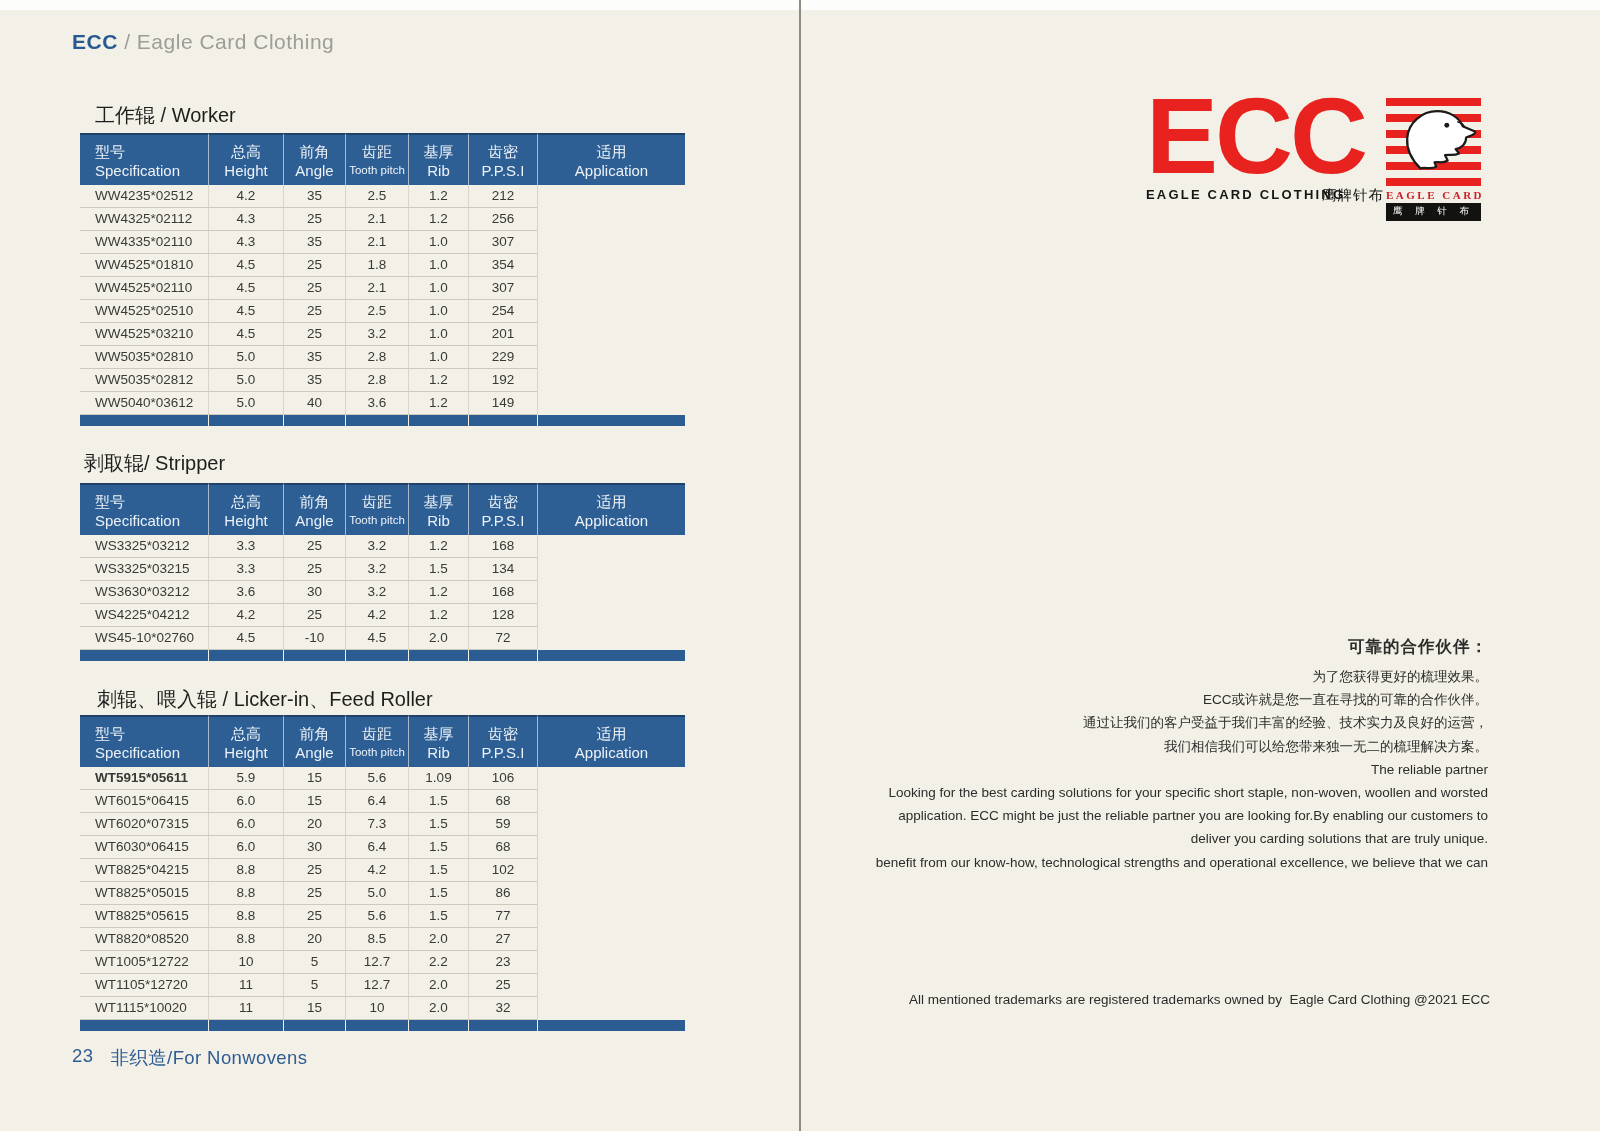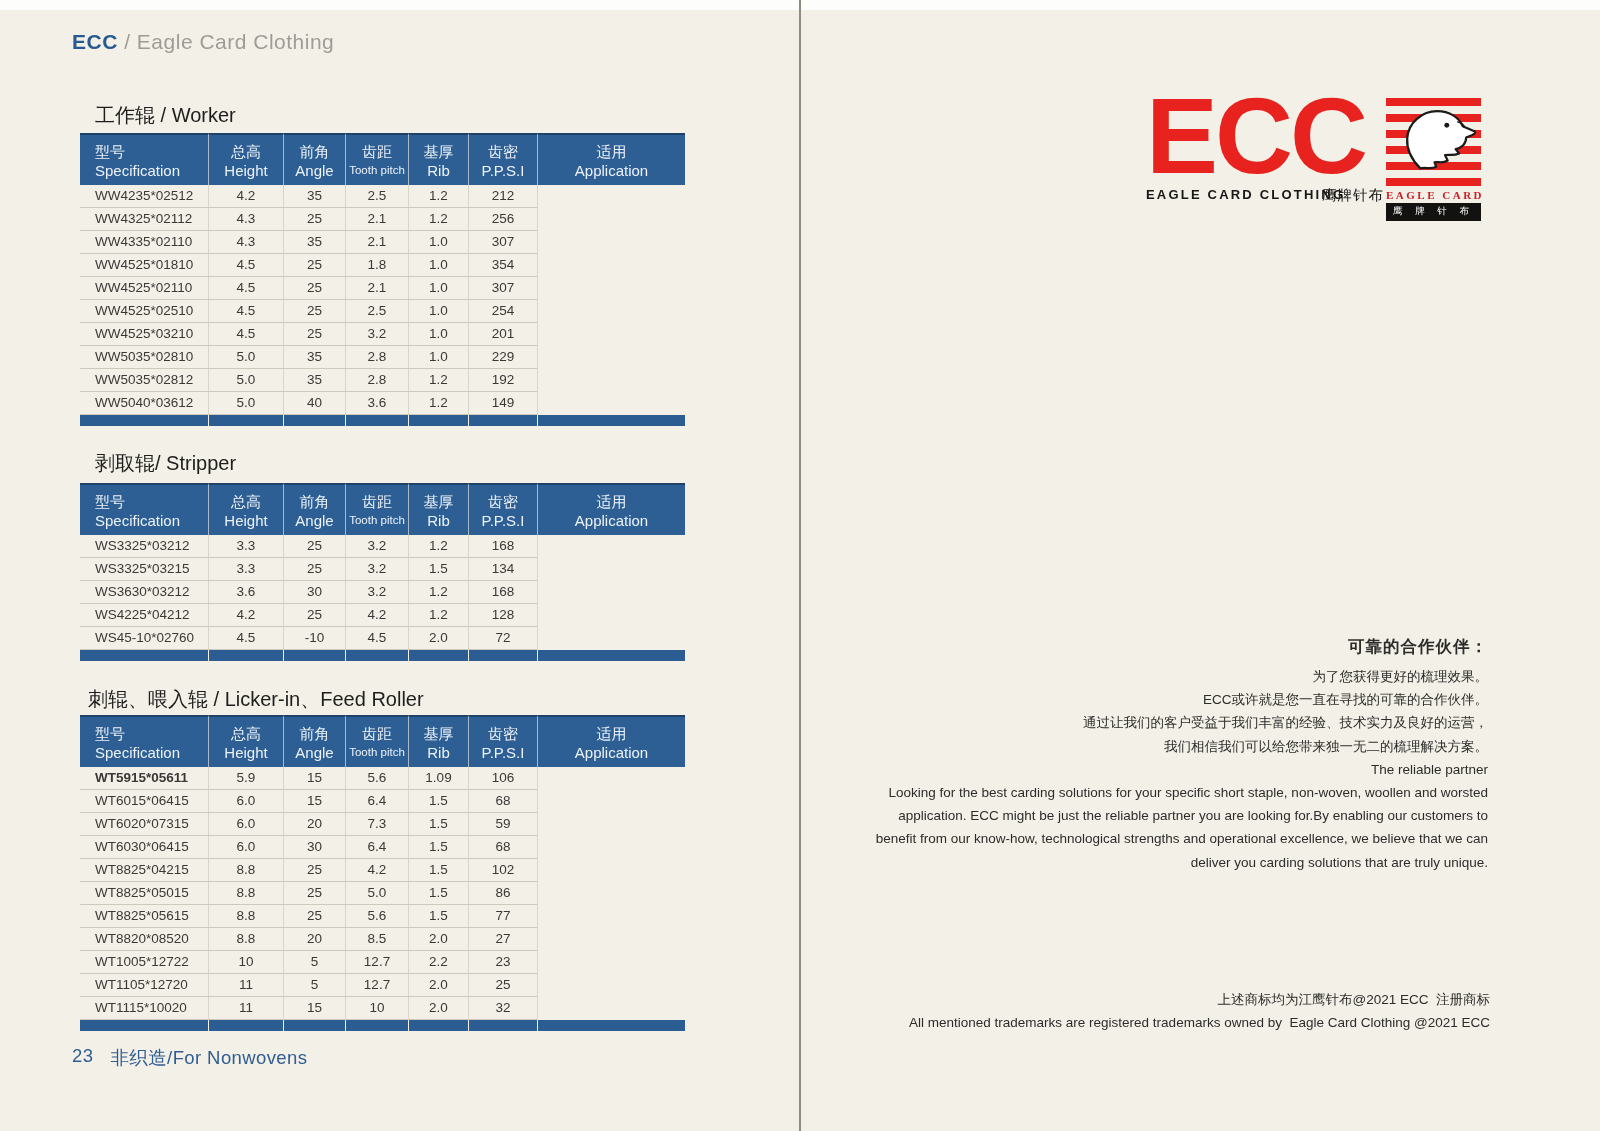--- a/index.html
+++ b/index.html
@@ -72,22 +72,22 @@
   <div class="top-strip"></div>
   <div class="divider"></div>
 
   <div class="breadcrumb">
     <span class="brand">ECC</span>
     <span> / </span>
     <span>Eagle Card Clothing</span>
   </div>
 
   <div class="tbl-title" style="left:95px;top:102px;">工作辊 / Worker</div>
-  <div class="tbl-title" style="left:95px;top:450px;">剥取辊/ Stripper</div>
-  <div class="tbl-title" style="left:88px;top:686px;">刺辊、喂入辊 / Licker-in、Feed Roller</div>
+  <div class="tbl-title" style="left:84px;top:450px;">剥取辊/ Stripper</div>
+  <div class="tbl-title" style="left:97px;top:686px;">刺辊、喂入辊 / Licker-in、Feed Roller</div>
 
   <div class="spec-table" style="left:80px;top:133px;">
       <div class="thead">
         <div class="th first" style="width: 128px;">
           <div class="zh">型号</div>
           <div class="en">Specification</div>
         </div>
         <div class="th" style="width: 75px;">
           <div class="zh">总高</div>
           <div class="en">Height</div>
@@ -456,26 +456,25 @@
 
   <div class="partner">
     <div class="lead">可靠的合作伙伴：</div>
     <div class="ln">为了您获得更好的梳理效果。</div>
     <div class="ln">ECC或许就是您一直在寻找的可靠的合作伙伴。</div>
     <div class="ln">通过让我们的客户受益于我们丰富的经验、技术实力及良好的运营，</div>
     <div class="ln">我们相信我们可以给您带来独一无二的梳理解决方案。</div>
     <div class="ln">The reliable partner</div>
     <div class="ln">Looking for the best carding solutions for your specific short staple, non-woven, woollen and worsted</div>
     <div class="ln">application. ECC might be just the reliable partner you are looking for.By enabling our customers to</div>
+    <div class="ln">deliver you carding solutions that are truly unique.</div>
     <div class="ln">benefit from our know-how, technological strengths and operational excellence, we believe that we can</div>
-    <div class="ln">deliver you carding solutions that are truly unique.</div>
   </div>
 
   <div class="trademark">
-    <div>上述商标均为江鹰针布@2021 ECC  注册商标</div>
     <div>All mentioned trademarks are registered trademarks owned by  Eagle Card Clothing @2021 ECC</div>
   </div>
 
   <div class="footer">
     <span>23</span>
     <span>非织造/For Nonwovens</span>
   </div>
 </div>
 
 </body></html>

